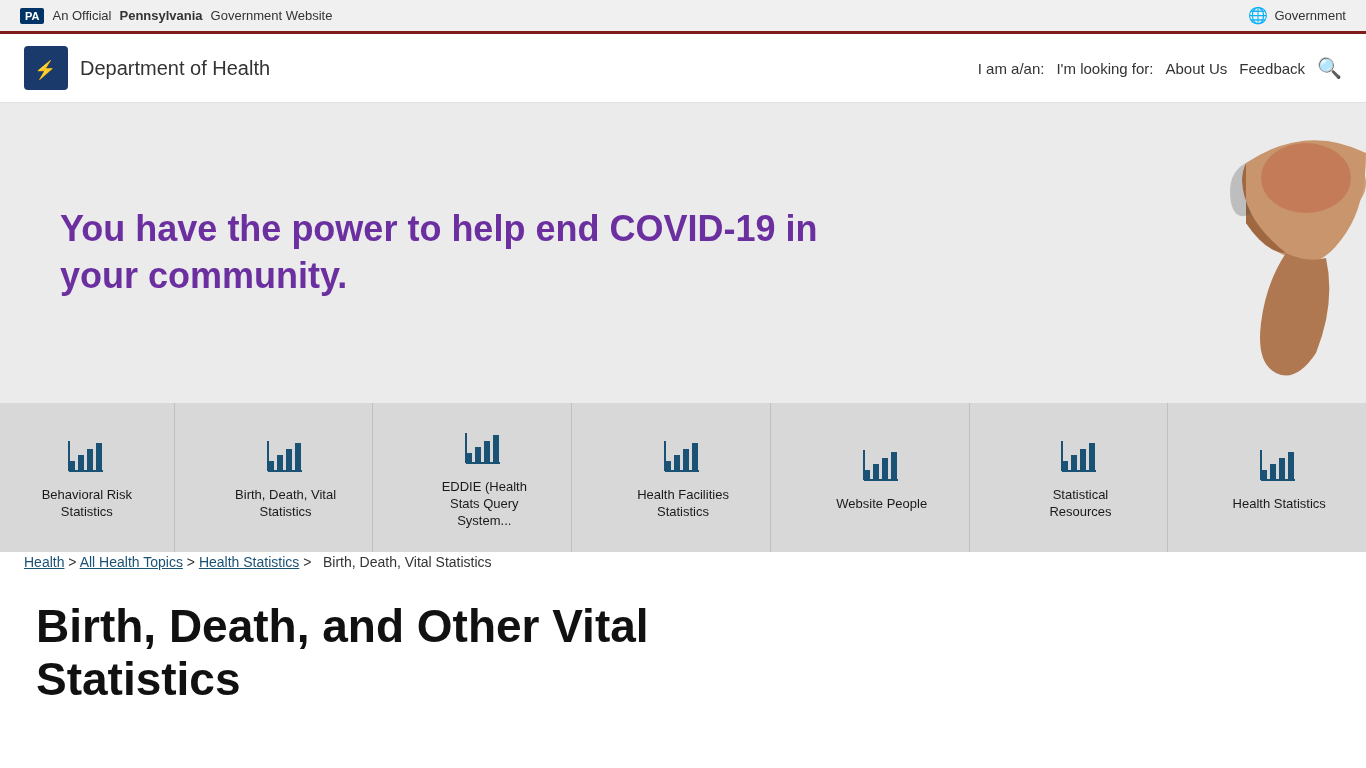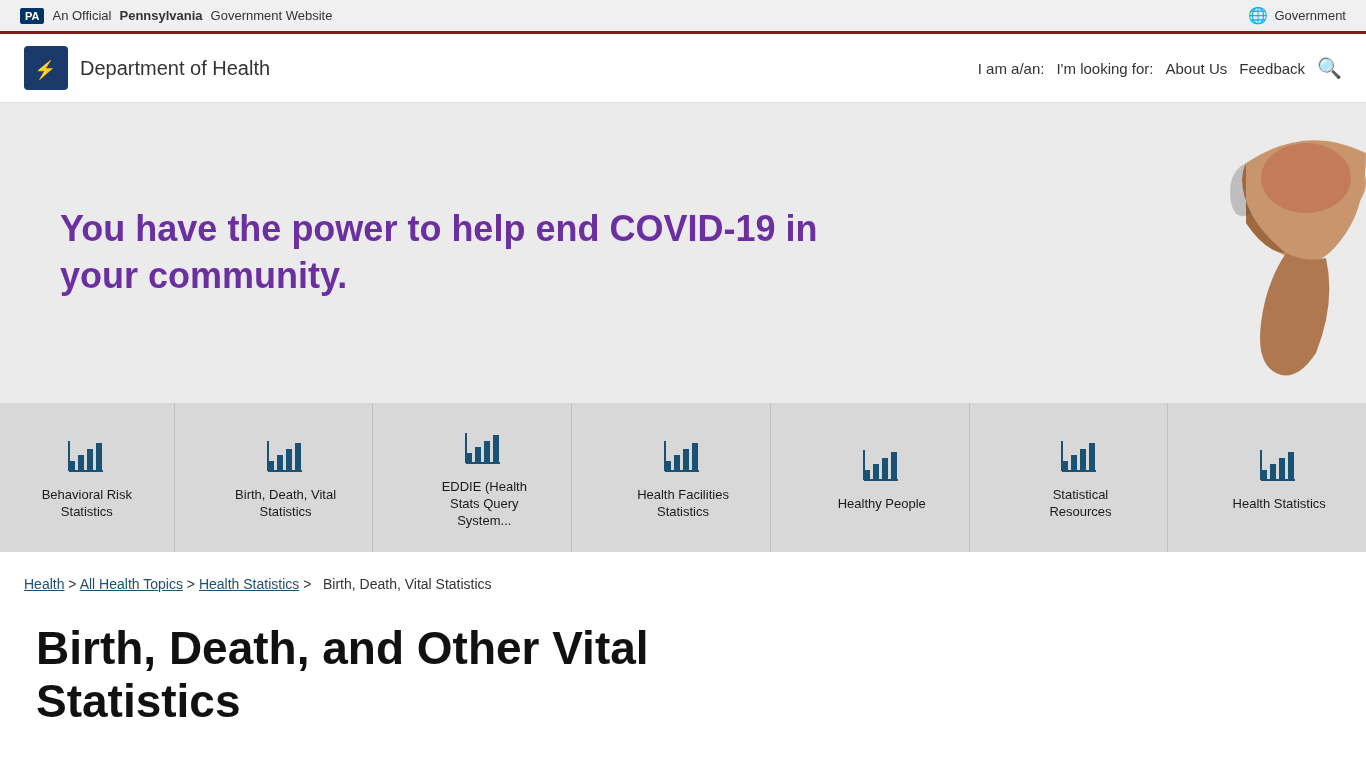--- a/index.html
+++ b/index.html
@@ -140,21 +140,21 @@
     .nav-tile:last-child { border-right: none; }
     .nav-tile .tile-label {
       font-size: 13px;
       color: #1a1a1a;
       font-weight: 400;
       line-height: 1.3;
     }
 
     
     .breadcrumb-section {
-      padding: 24px 24px 8px;
+      padding: 2px 24px 8px;
       font-size: 14px;
       color: #555;
     }
     .breadcrumb-section a {
       color: #1a5276;
       text-decoration: underline;
       cursor: pointer;
     }
     .breadcrumb-section span { color: #333; }
 
@@ -282,21 +282,21 @@
 
   <div class="nav-tile">
     <svg class="chart-svg" viewBox="0 0 44 44" xmlns="http://www.w3.org/2000/svg">
       <rect x="4" y="28" width="6" height="10" fill="#1a5276"></rect>
       <rect x="13" y="22" width="6" height="16" fill="#1a5276"></rect>
       <rect x="22" y="16" width="6" height="22" fill="#1a5276"></rect>
       <rect x="31" y="10" width="6" height="28" fill="#1a5276"></rect>
       <line x1="4" y1="38" x2="38" y2="38" stroke="#1a5276" stroke-width="2"></line>
       <line x1="4" y1="38" x2="4" y2="8" stroke="#1a5276" stroke-width="2"></line>
     </svg>
-    <span class="tile-label">Healthy People</span>
+    <span class="tile-label">Website People</span>
   </div>
 
   <div class="nav-tile">
     <svg class="chart-svg" viewBox="0 0 44 44" xmlns="http://www.w3.org/2000/svg">
       <rect x="4" y="28" width="6" height="10" fill="#1a5276"></rect>
       <rect x="13" y="22" width="6" height="16" fill="#1a5276"></rect>
       <rect x="22" y="16" width="6" height="22" fill="#1a5276"></rect>
       <rect x="31" y="10" width="6" height="28" fill="#1a5276"></rect>
       <line x1="4" y1="38" x2="38" y2="38" stroke="#1a5276" stroke-width="2"></line>
       <line x1="4" y1="38" x2="4" y2="8" stroke="#1a5276" stroke-width="2"></line>

